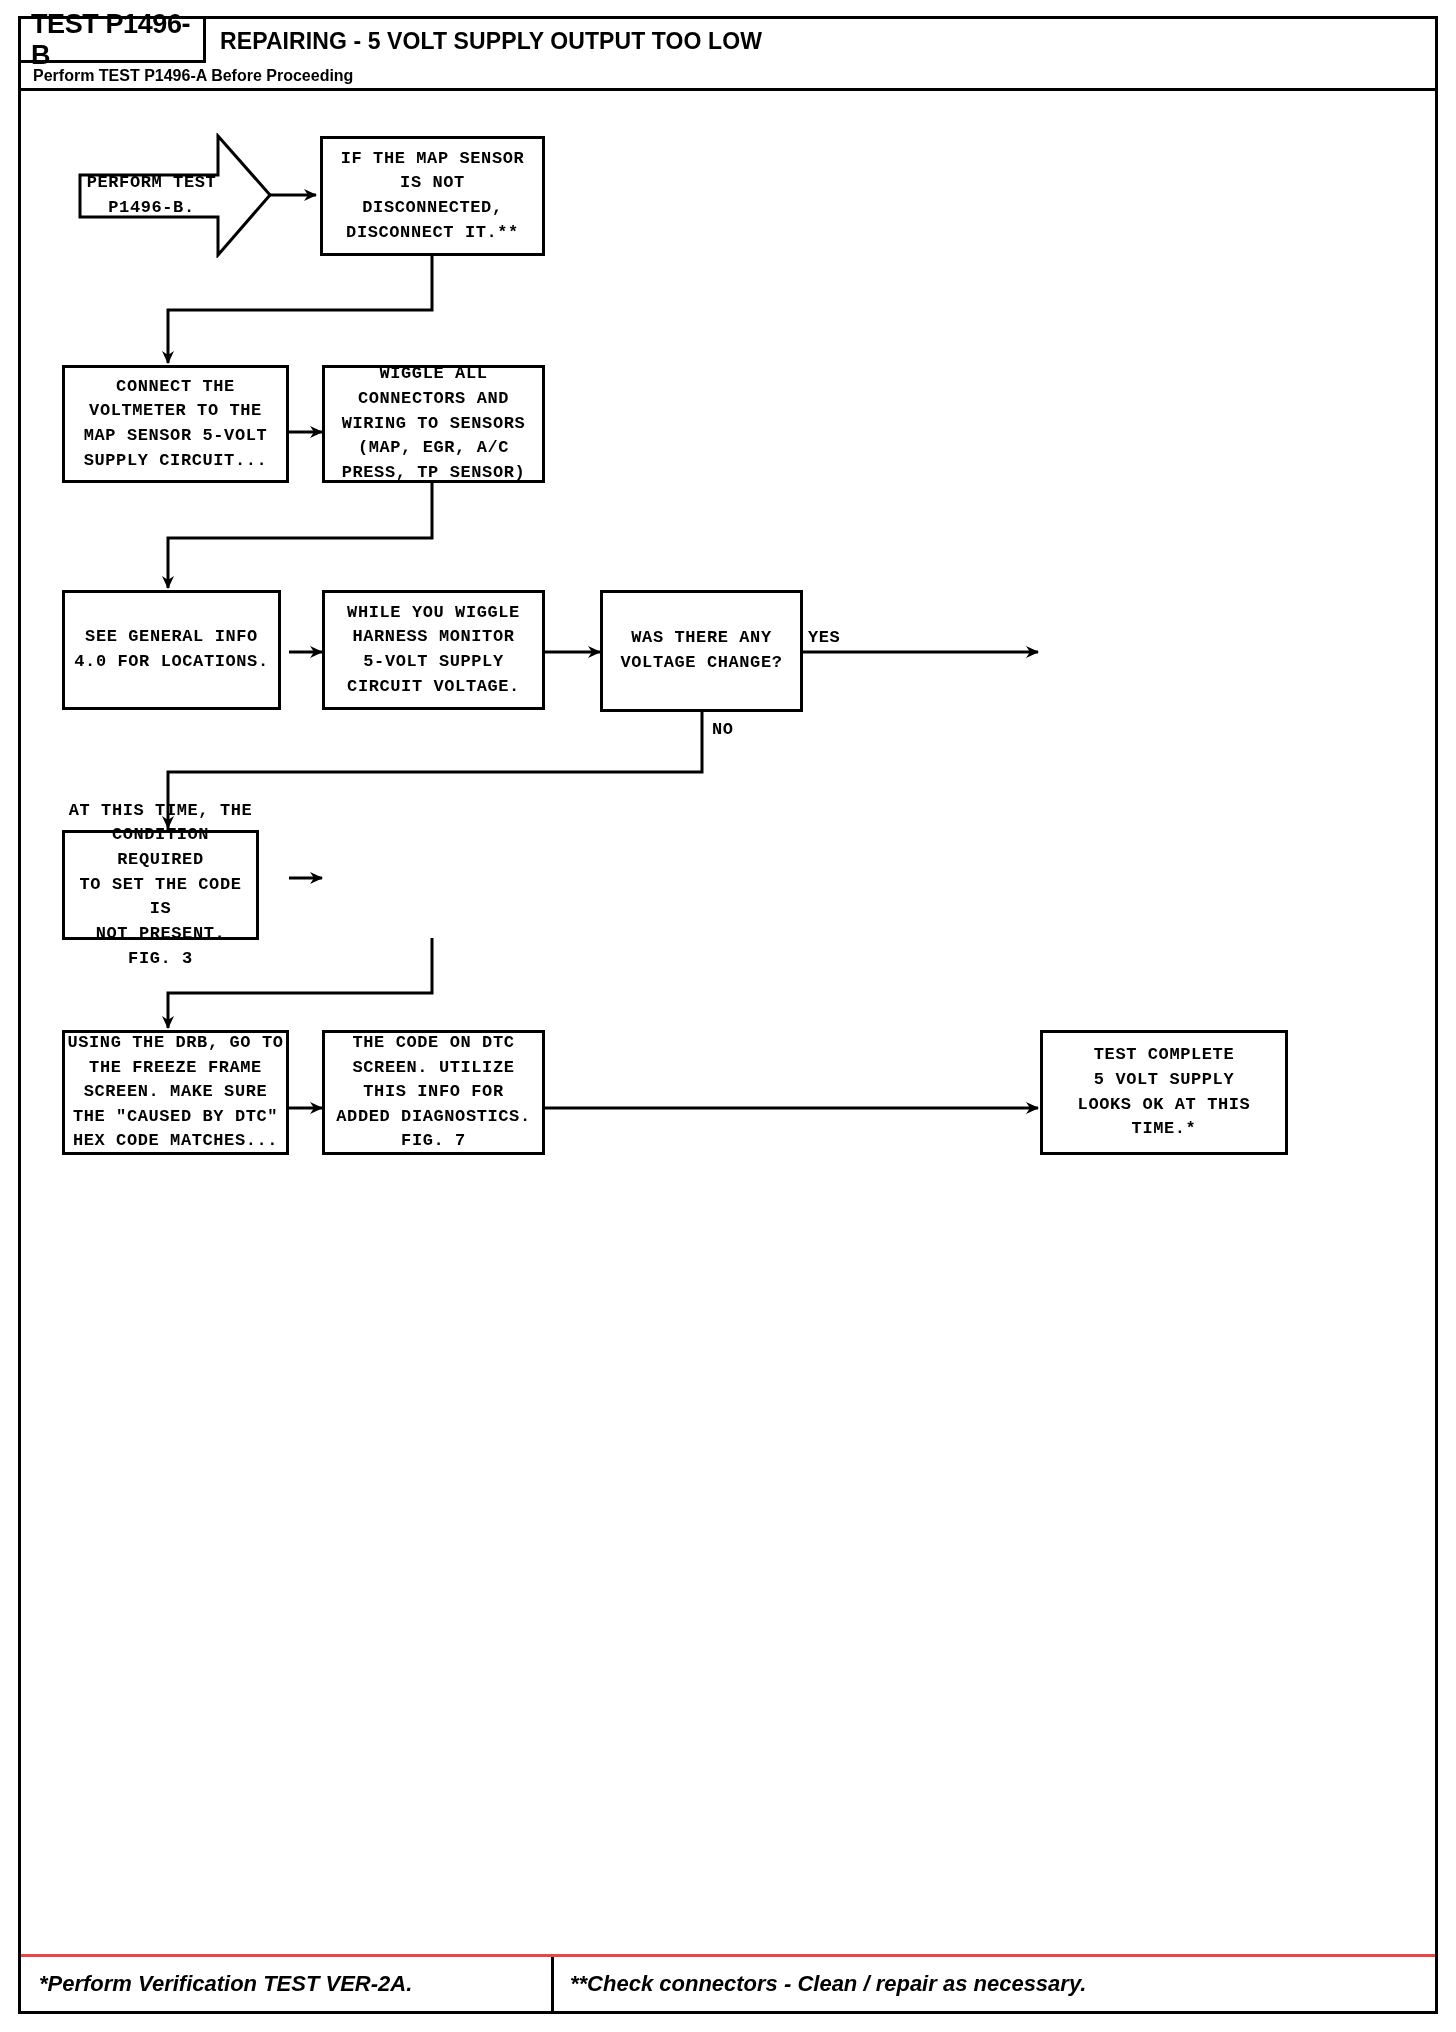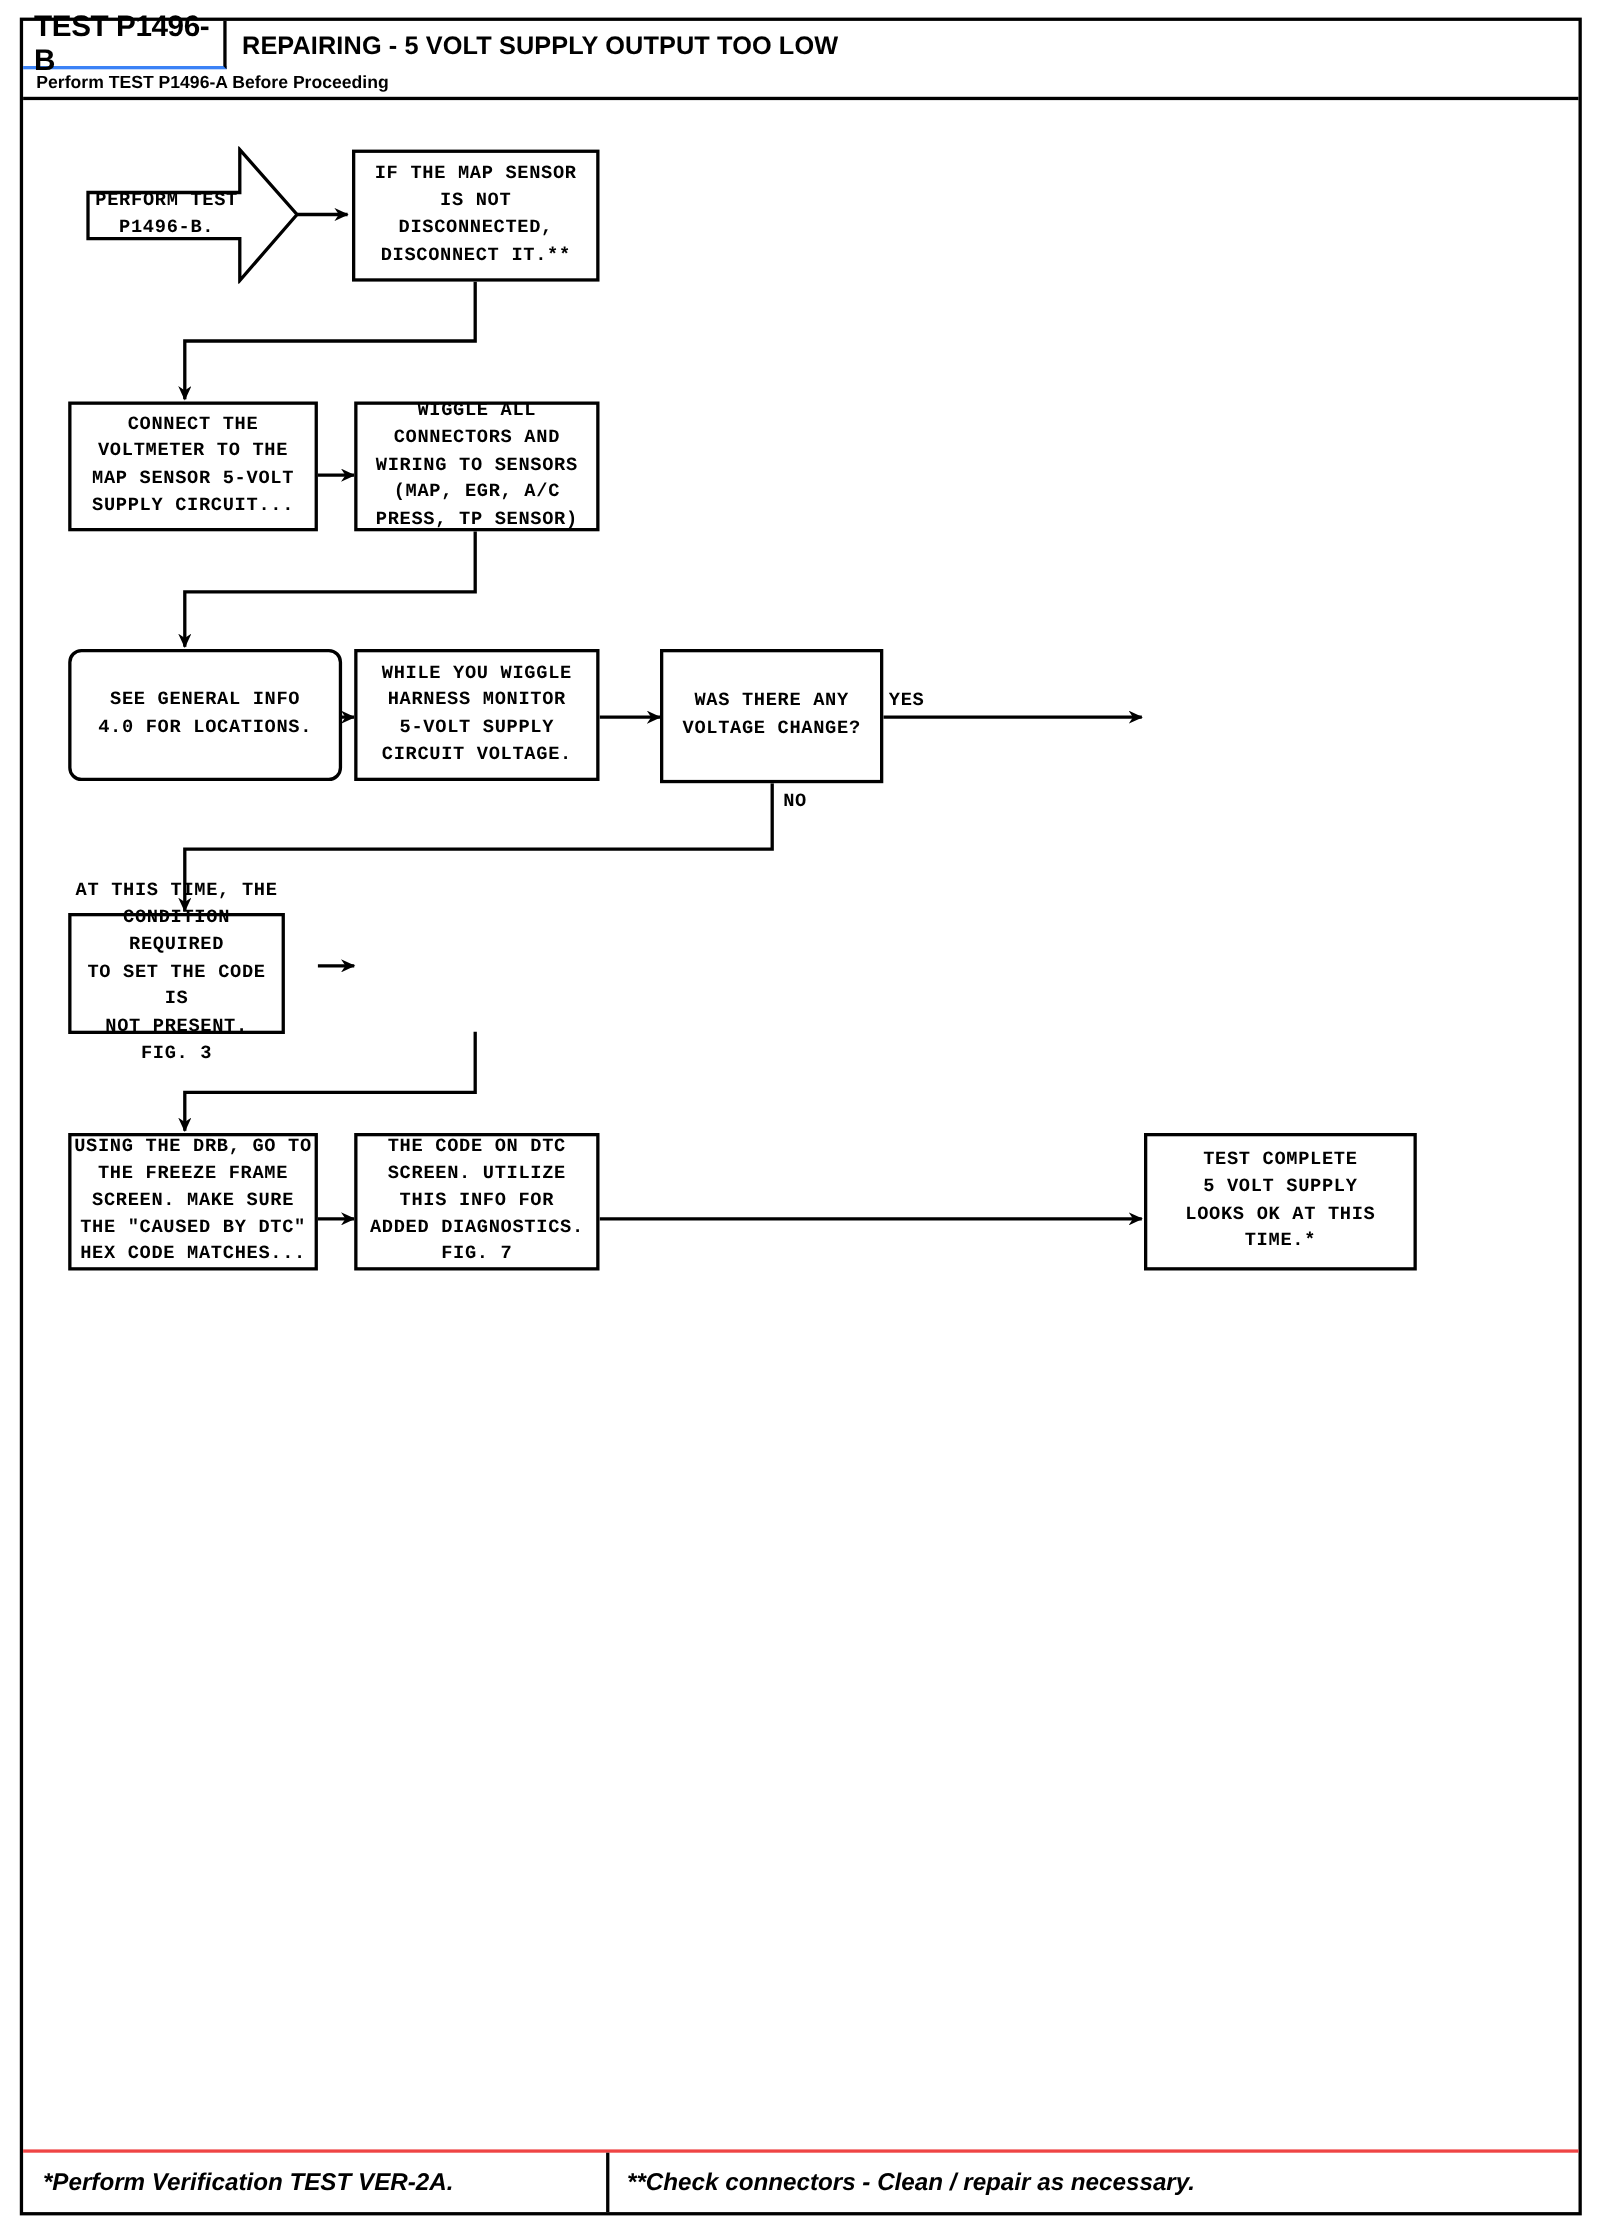--- a/index.html
+++ b/index.html
@@ -34,21 +34,21 @@
     top: 19px;
     width: 1414px;
     height: 44px;
     box-sizing: border-box;
     display: flex;
     align-items: stretch;
   }
   .hdr-testno {
     width: 185px;
     border-right: 3px solid #000;
-    border-bottom: 3px solid #3b82f6;
+    border-bottom: 3px solid #000000;
     box-sizing: border-box;
     display: flex;
     align-items: center;
     padding-left: 10px;
     font-weight: bold;
     font-size: 27px;
     letter-spacing: -0.4px;
     font-family: "Liberation Sans", sans-serif;
   }
   .hdr-title {
@@ -221,21 +221,21 @@
 VOLTMETER TO THE
 MAP SENSOR 5-VOLT
 SUPPLY CIRCUIT...</div>
 
   <div class="node" style="left:322px; top:365px; width:223px; height:118px;">WIGGLE ALL
 CONNECTORS AND
 WIRING TO SENSORS
 (MAP, EGR, A/C
 PRESS, TP SENSOR)</div>
 
-  <div class="node" style="left:62px; top:590px; width:249px; height:120px;border-radius:12px;">SEE GENERAL INFO
+  <div class="node" style="left:62px; top:590px; width:219px; height:120px;">SEE GENERAL INFO
 4.0 FOR LOCATIONS.</div>
 
   <div class="node" style="left:322px; top:590px; width:223px; height:120px;">WHILE YOU WIGGLE
 HARNESS MONITOR
 5-VOLT SUPPLY
 CIRCUIT VOLTAGE.</div>
 
   <div class="node" style="left:600px; top:590px; width:203px; height:122px;">WAS THERE ANY
 VOLTAGE CHANGE?</div>
 

